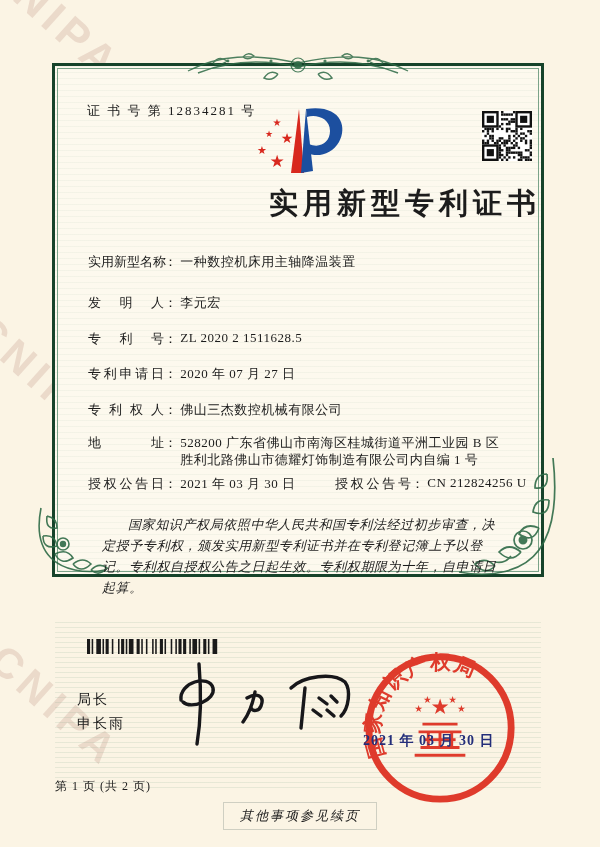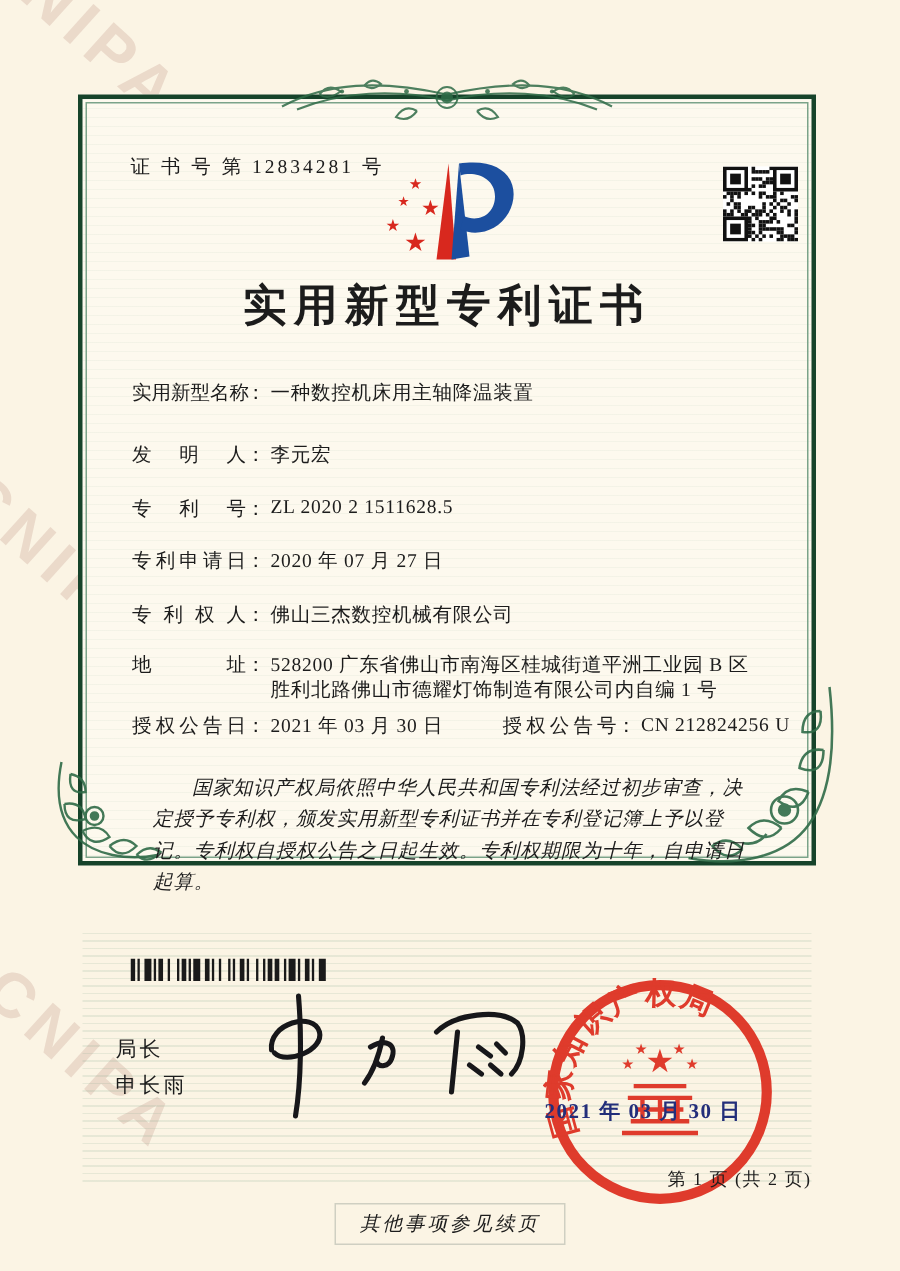--- a/index.html
+++ b/index.html
@@ -35,21 +35,21 @@
     position:absolute;left:0;right:0;top:556px;height:170px;pointer-events:none;
     background:repeating-linear-gradient(180deg, rgba(116,160,132,0.15) 0 1px, transparent 1px 5px);
   }
   
   .cert-no{
     position:absolute;left:32px;top:36px;font-size:13px;letter-spacing:2px;
   }
   .logo{position:absolute;left:191px;top:38px;width:116px;height:74px;}
   .qr{position:absolute;left:427px;top:45px;width:50px;height:50px;background:#fff;}
   .title{
-    position:absolute;left:0;top:118px;width:100%;text-align:center;
+    position:absolute;left:0;top:118px;width:100%;text-align:right;
     font-size:29px;font-weight:bold;letter-spacing:5px;
   }
   
   .fields{position:absolute;left:33px;top:182px;width:440px;font-size:13px;}
   .frow{position:absolute;left:0;white-space:nowrap;}
   .flabel{
     display:inline-block;width:76px;text-align:justify;text-align-last:justify;
     vertical-align:top;
   }
   .fcolon{display:inline-block;vertical-align:top;}
@@ -69,21 +69,21 @@
     font-family:"Liberation Sans","DejaVu Sans",sans-serif;
     font-size:14px;font-weight:400;line-height:24px;letter-spacing:2px;
   }
   .signature{position:absolute;left:108px;top:592px;width:215px;height:96px;}
   .seal{position:absolute;left:307px;top:584px;width:156px;height:156px;opacity:0.93;}
   .stamp-date{
     position:absolute;left:308px;top:666px;width:150px;
     font-size:14px;font-weight:bold;letter-spacing:1px;color:#232e7a;z-index:5;
   }
   .footer-page{
-    position:absolute;left:0;top:712px;width:100%;text-align:right;font-size:12px;letter-spacing:1px;
+    position:absolute;left:0;top:712px;width:100%;text-align:left;font-size:12px;letter-spacing:1px;
   }
   
   .garland{position:absolute;left:50%;top:-17px;transform:translateX(-50%);}
   .corner-bl{position:absolute;left:-22px;bottom:-10px;}
   .corner-br{position:absolute;right:-18px;bottom:-8px;}
   
   .note{
     position:absolute;left:50%;top:802px;transform:translateX(-50%);
     font-size:13px;font-style:italic;letter-spacing:2px;
     padding:4px 16px;border:1px solid #cfcfc2;background:transparent;

